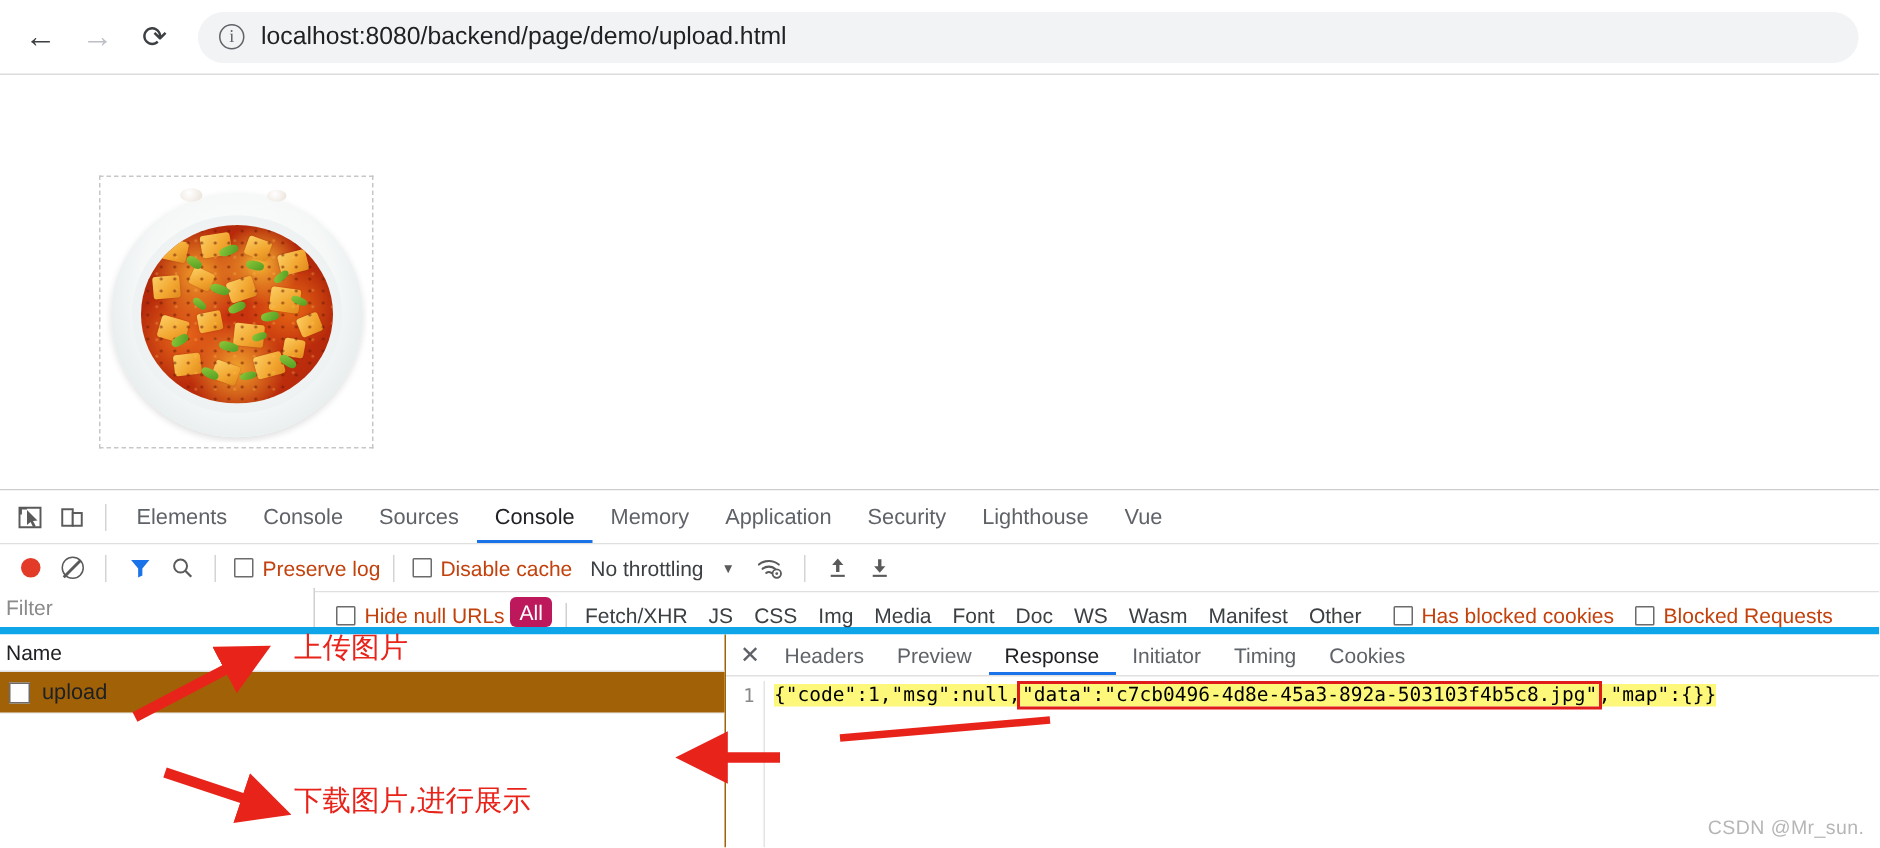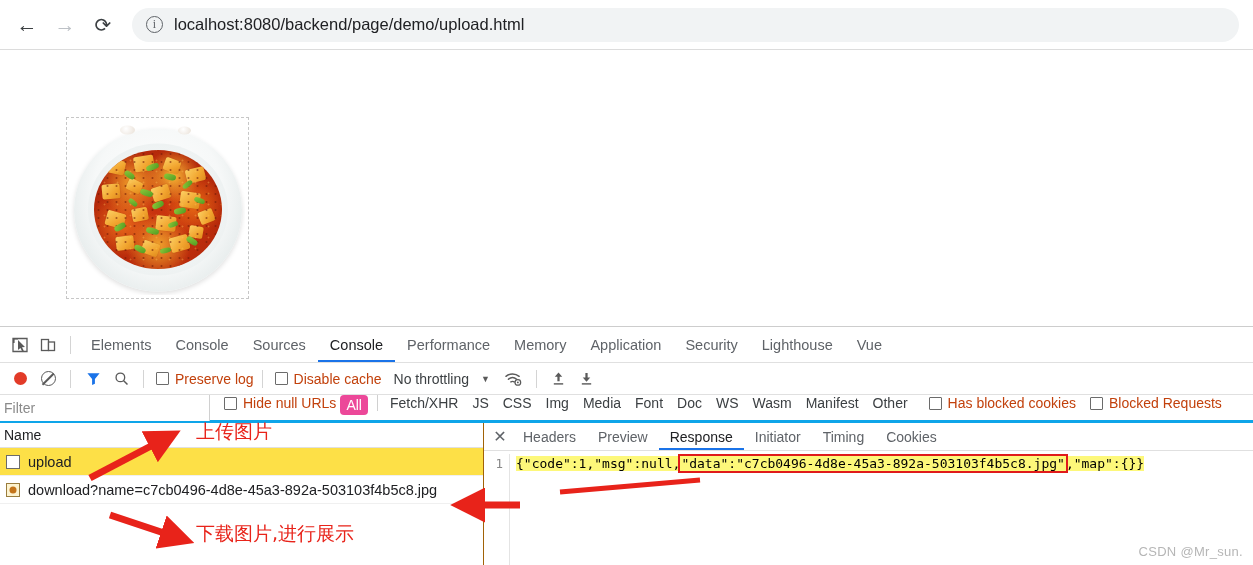--- a/index.html
+++ b/index.html
@@ -239,22 +239,22 @@
   }
   .caret {
     color: #5a5a5a;
     font-size: 9px;
     margin-left: 12px;
     cursor: pointer;
   }
 
   .dt-filterbar {
     height: 28px;
-    display: flex; align-items: flex-start;
-    border-bottom: 3px solid #0ea5e9;
+    display: flex; align-items: flex-end;
+    border-bottom: 5px solid #0ea5e9;
     background: #ffffff;
   }
   .filter-input {
     width: 210px; height: 26px;
     border: none;
     border-right: 1px solid #d0d0d0;
     outline: none;
     font-size: 14px;
     color: #202124;
     padding: 0 4px;
@@ -262,21 +262,21 @@
   }
   .filter-input::placeholder { color: #8a8a8a; }
   .ftype {
     color: #3c4043;
     font-size: 14px;
     padding: 0 7px;
     cursor: pointer;
     white-space: nowrap;
   }
   .ftype.sel {
-    background: #ec4899;
+    background: #be185d;
     color: #ffffff;
     border-radius: 4px;
     padding: 2px 6px;
     margin: 0 4px;
   }
   .vsep {
     width: 1px; height: 16px;
     background: #d0d0d0;
     margin: 0 5px;
   }
@@ -304,21 +304,21 @@
     height: 28px;
     display: flex; align-items: center;
     padding-left: 6px;
     gap: 8px;
     border-bottom: 1px solid #f0f0f0;
     cursor: pointer;
     font-size: 14.5px;
     color: #202124;
     white-space: nowrap;
   }
-  .req-row.selected { background: #fde047; }
+  .req-row.selected { background: #a16207; }
   .ico-doc {
     width: 14px; height: 14px;
     border: 1.4px solid #6b6b6b;
     background: #ffffff;
     flex: 0 0 auto;
   }
   .ico-img {
     width: 14px; height: 14px;
     border: 1.4px solid #9a7d3d;
     background: #fdf3cf;
@@ -502,23 +502,20 @@
       <div class="dt-tab">
           <span>Console</span>
         </div>
       <div class="dt-tab">
           <span>Sources</span>
         </div>
       <div class="dt-tab active">
           <span>Console</span>
         </div>
       <div class="dt-tab">
-          <span>Performance</span>
-        </div>
-      <div class="dt-tab">
           <span>Memory</span>
         </div>
       <div class="dt-tab">
           <span>Application</span>
         </div>
       <div class="dt-tab">
           <span>Security</span>
         </div>
       <div class="dt-tab">
           <span>Lighthouse</span>
@@ -618,24 +615,20 @@
     <div class="dt-body">
 
       <div class="req-list">
         <div class="req-head">
           <span>Name</span>
         </div>
         <div class="req-row selected">
           <span class="ico-doc"></span>
           <span>upload</span>
         </div>
-        <div class="req-row">
-          <span class="ico-img"></span>
-          <span>download?name=c7cb0496-4d8e-45a3-892a-503103f4b5c8.jpg</span>
-        </div>
       </div>
 
       <div class="detail">
         <div class="detail-tabs">
           <div class="close-x">✕</div>
           <div class="d-tab">
               <span>Headers</span>
             </div>
           <div class="d-tab">
               <span>Preview</span>

